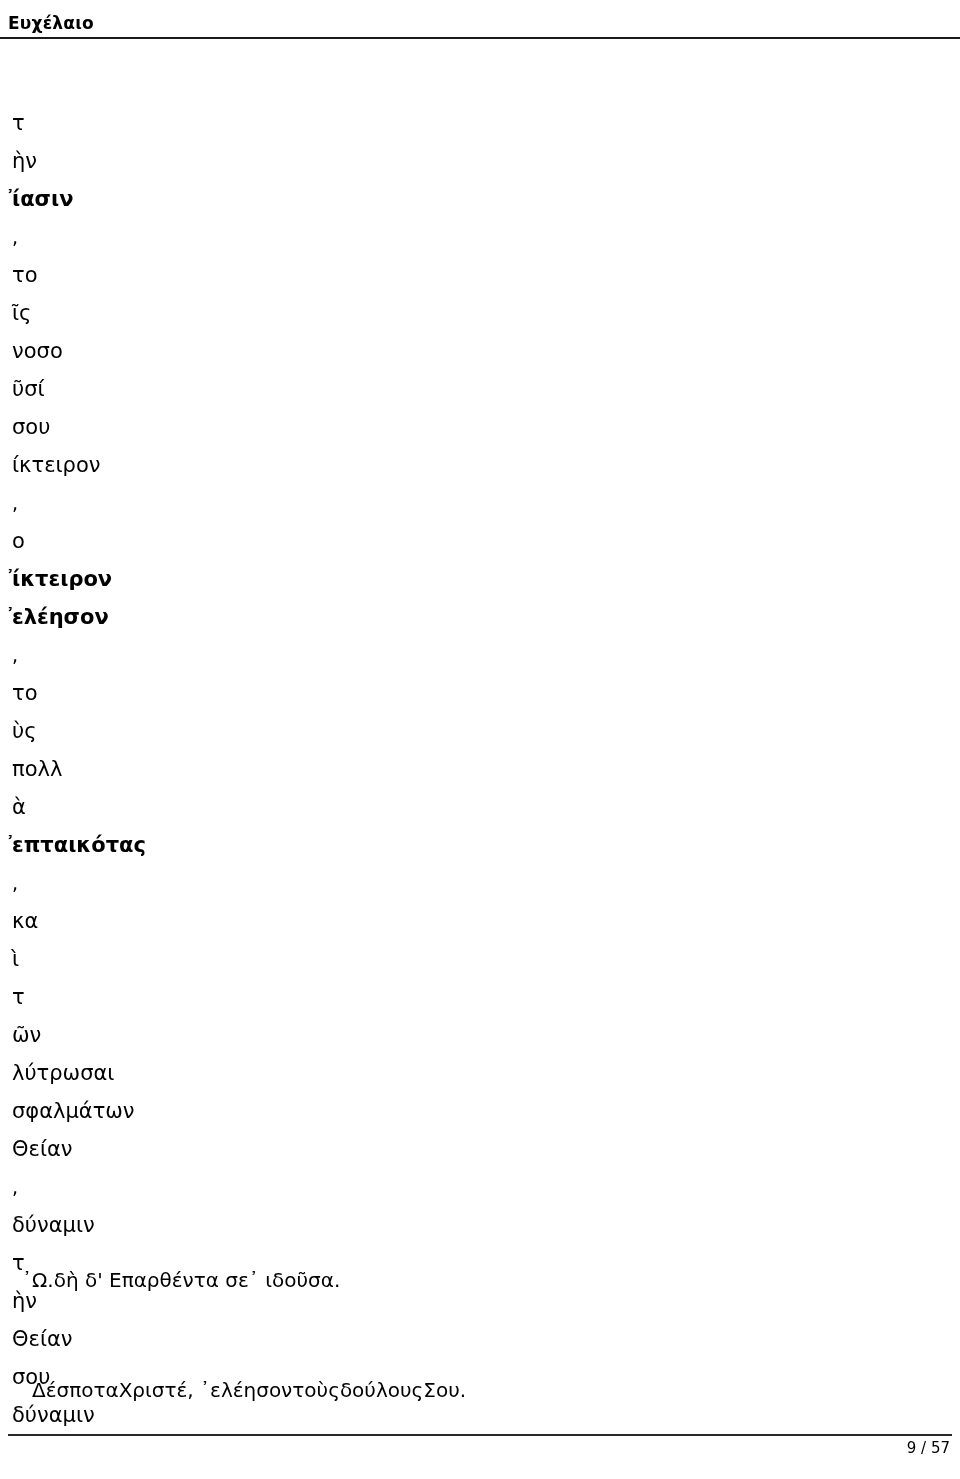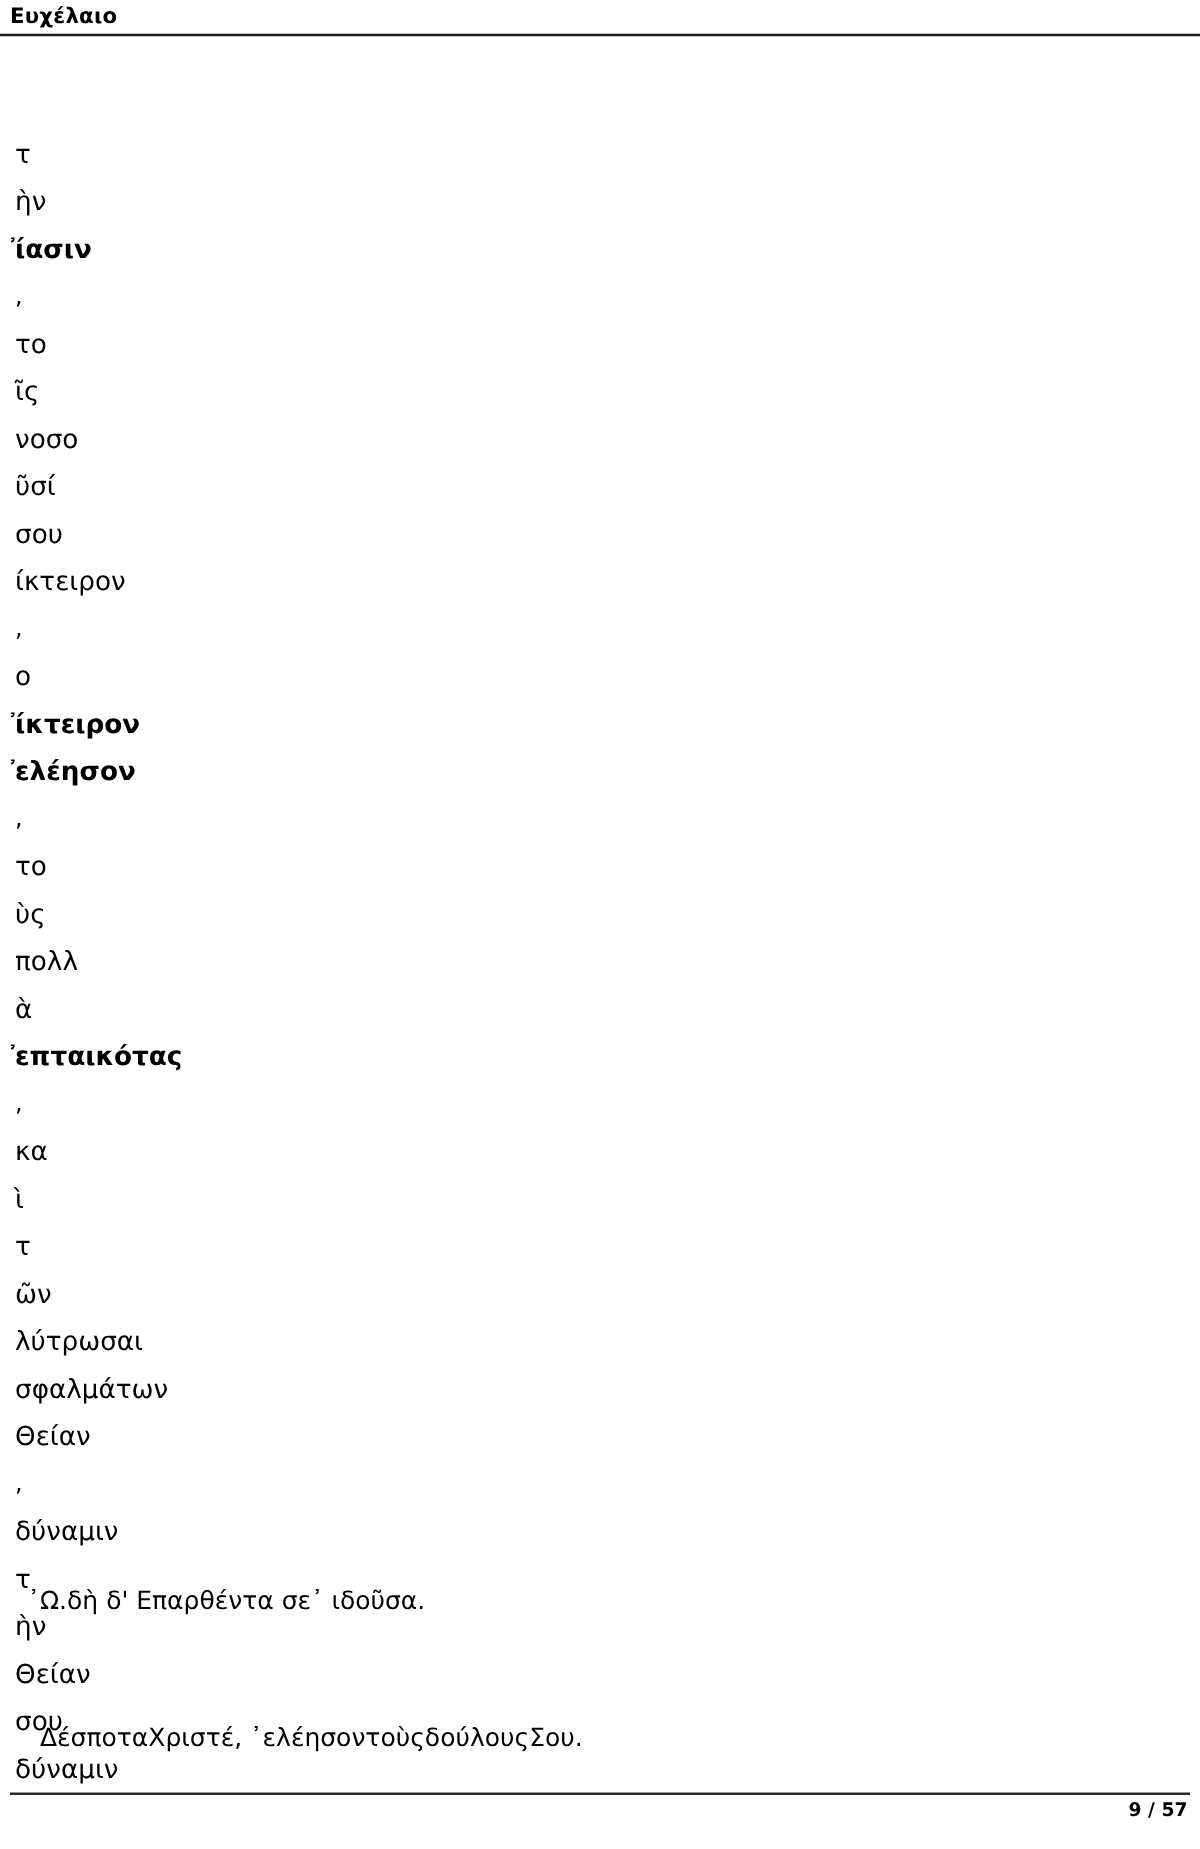--- a/index.html
+++ b/index.html
@@ -12,21 +12,21 @@
     height: 1479px;
     position: relative;
     font-family: "DejaVu Sans", sans-serif;
     color: #000000;
     overflow: hidden;
   }
 
   
   .page-header {
     position: absolute;
-    top: 0;
+    top: 10px;
     left: 0;
     width: 776px;
     height: 30px;
   }
   .header-title {
     position: absolute;
     left: 8px;
     top: 2px;
     font-size: 17px;
     font-weight: bold;
@@ -99,21 +99,20 @@
     white-space: pre;
   }
 
   
   .page-footer {
     position: absolute;
     left: 0;
     top: 1434px;
     width: 960px;
     height: 45px;
-    font-weight: bold;
   }
   .footer-rule {
     position: absolute;
     left: 8px;
     top: 0;
     width: 944px;
     height: 0;
     border-top: 2px solid #2a2a2a;
   }
   .footer-pageno {

